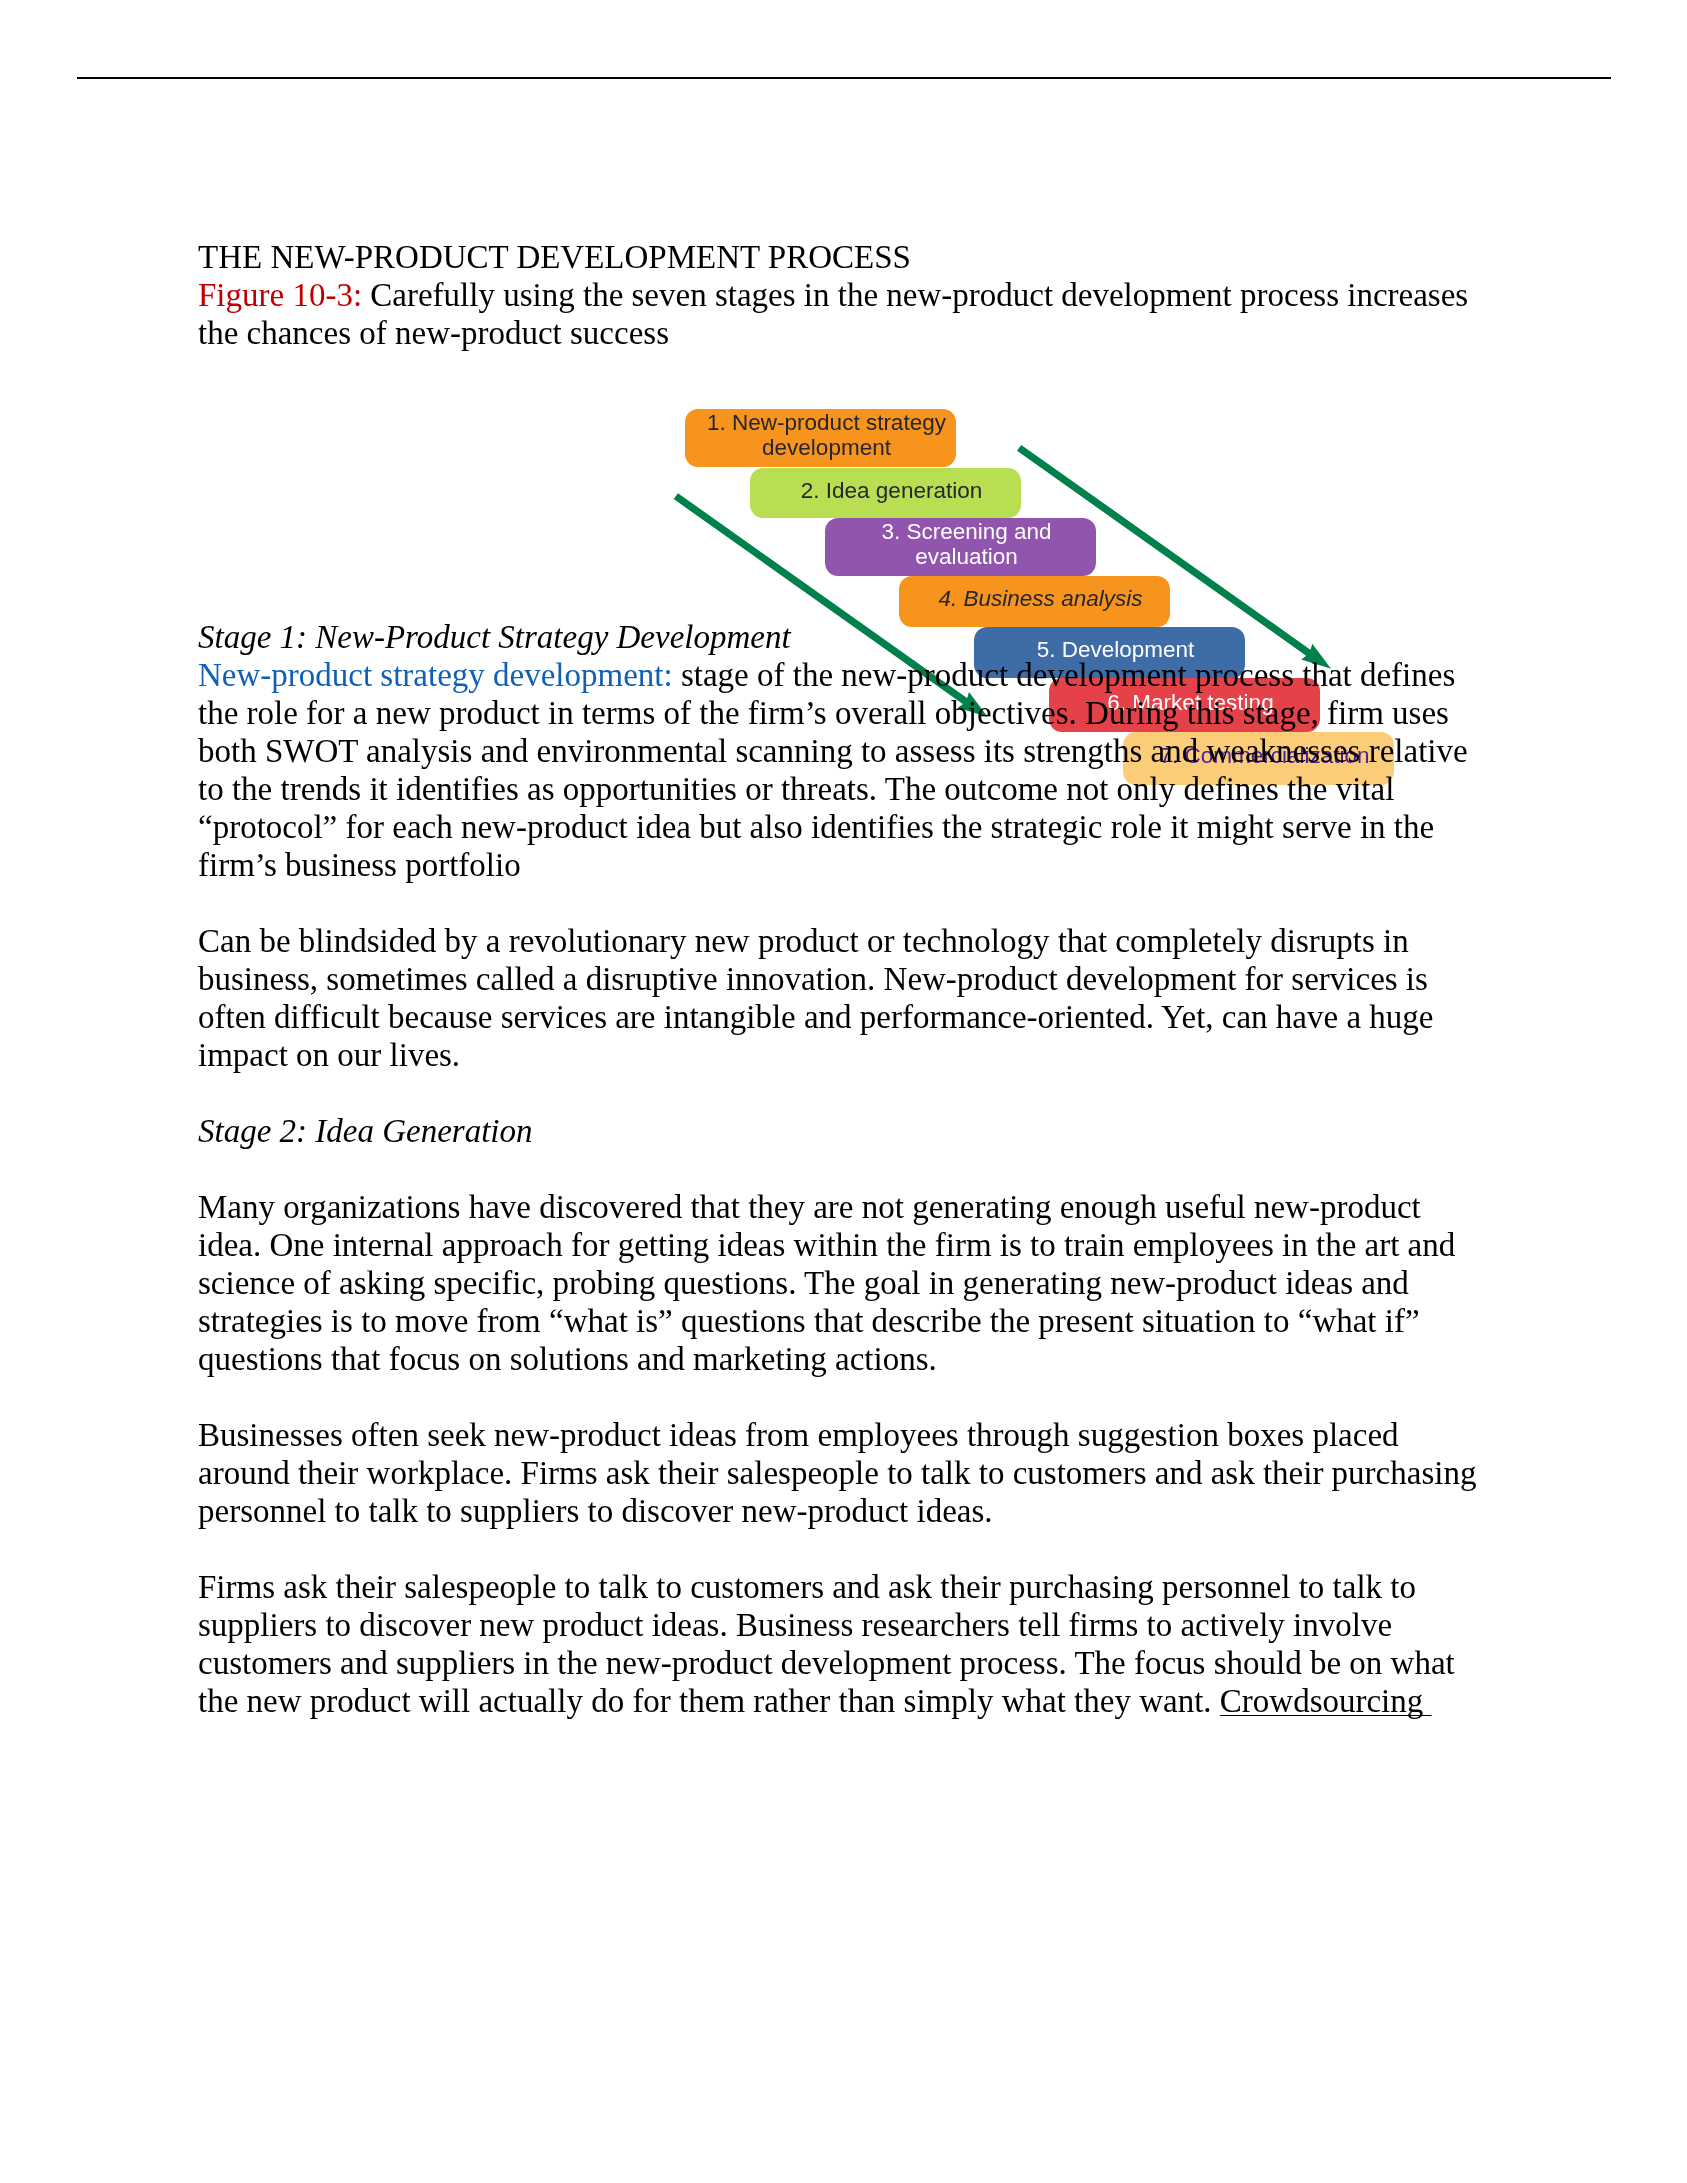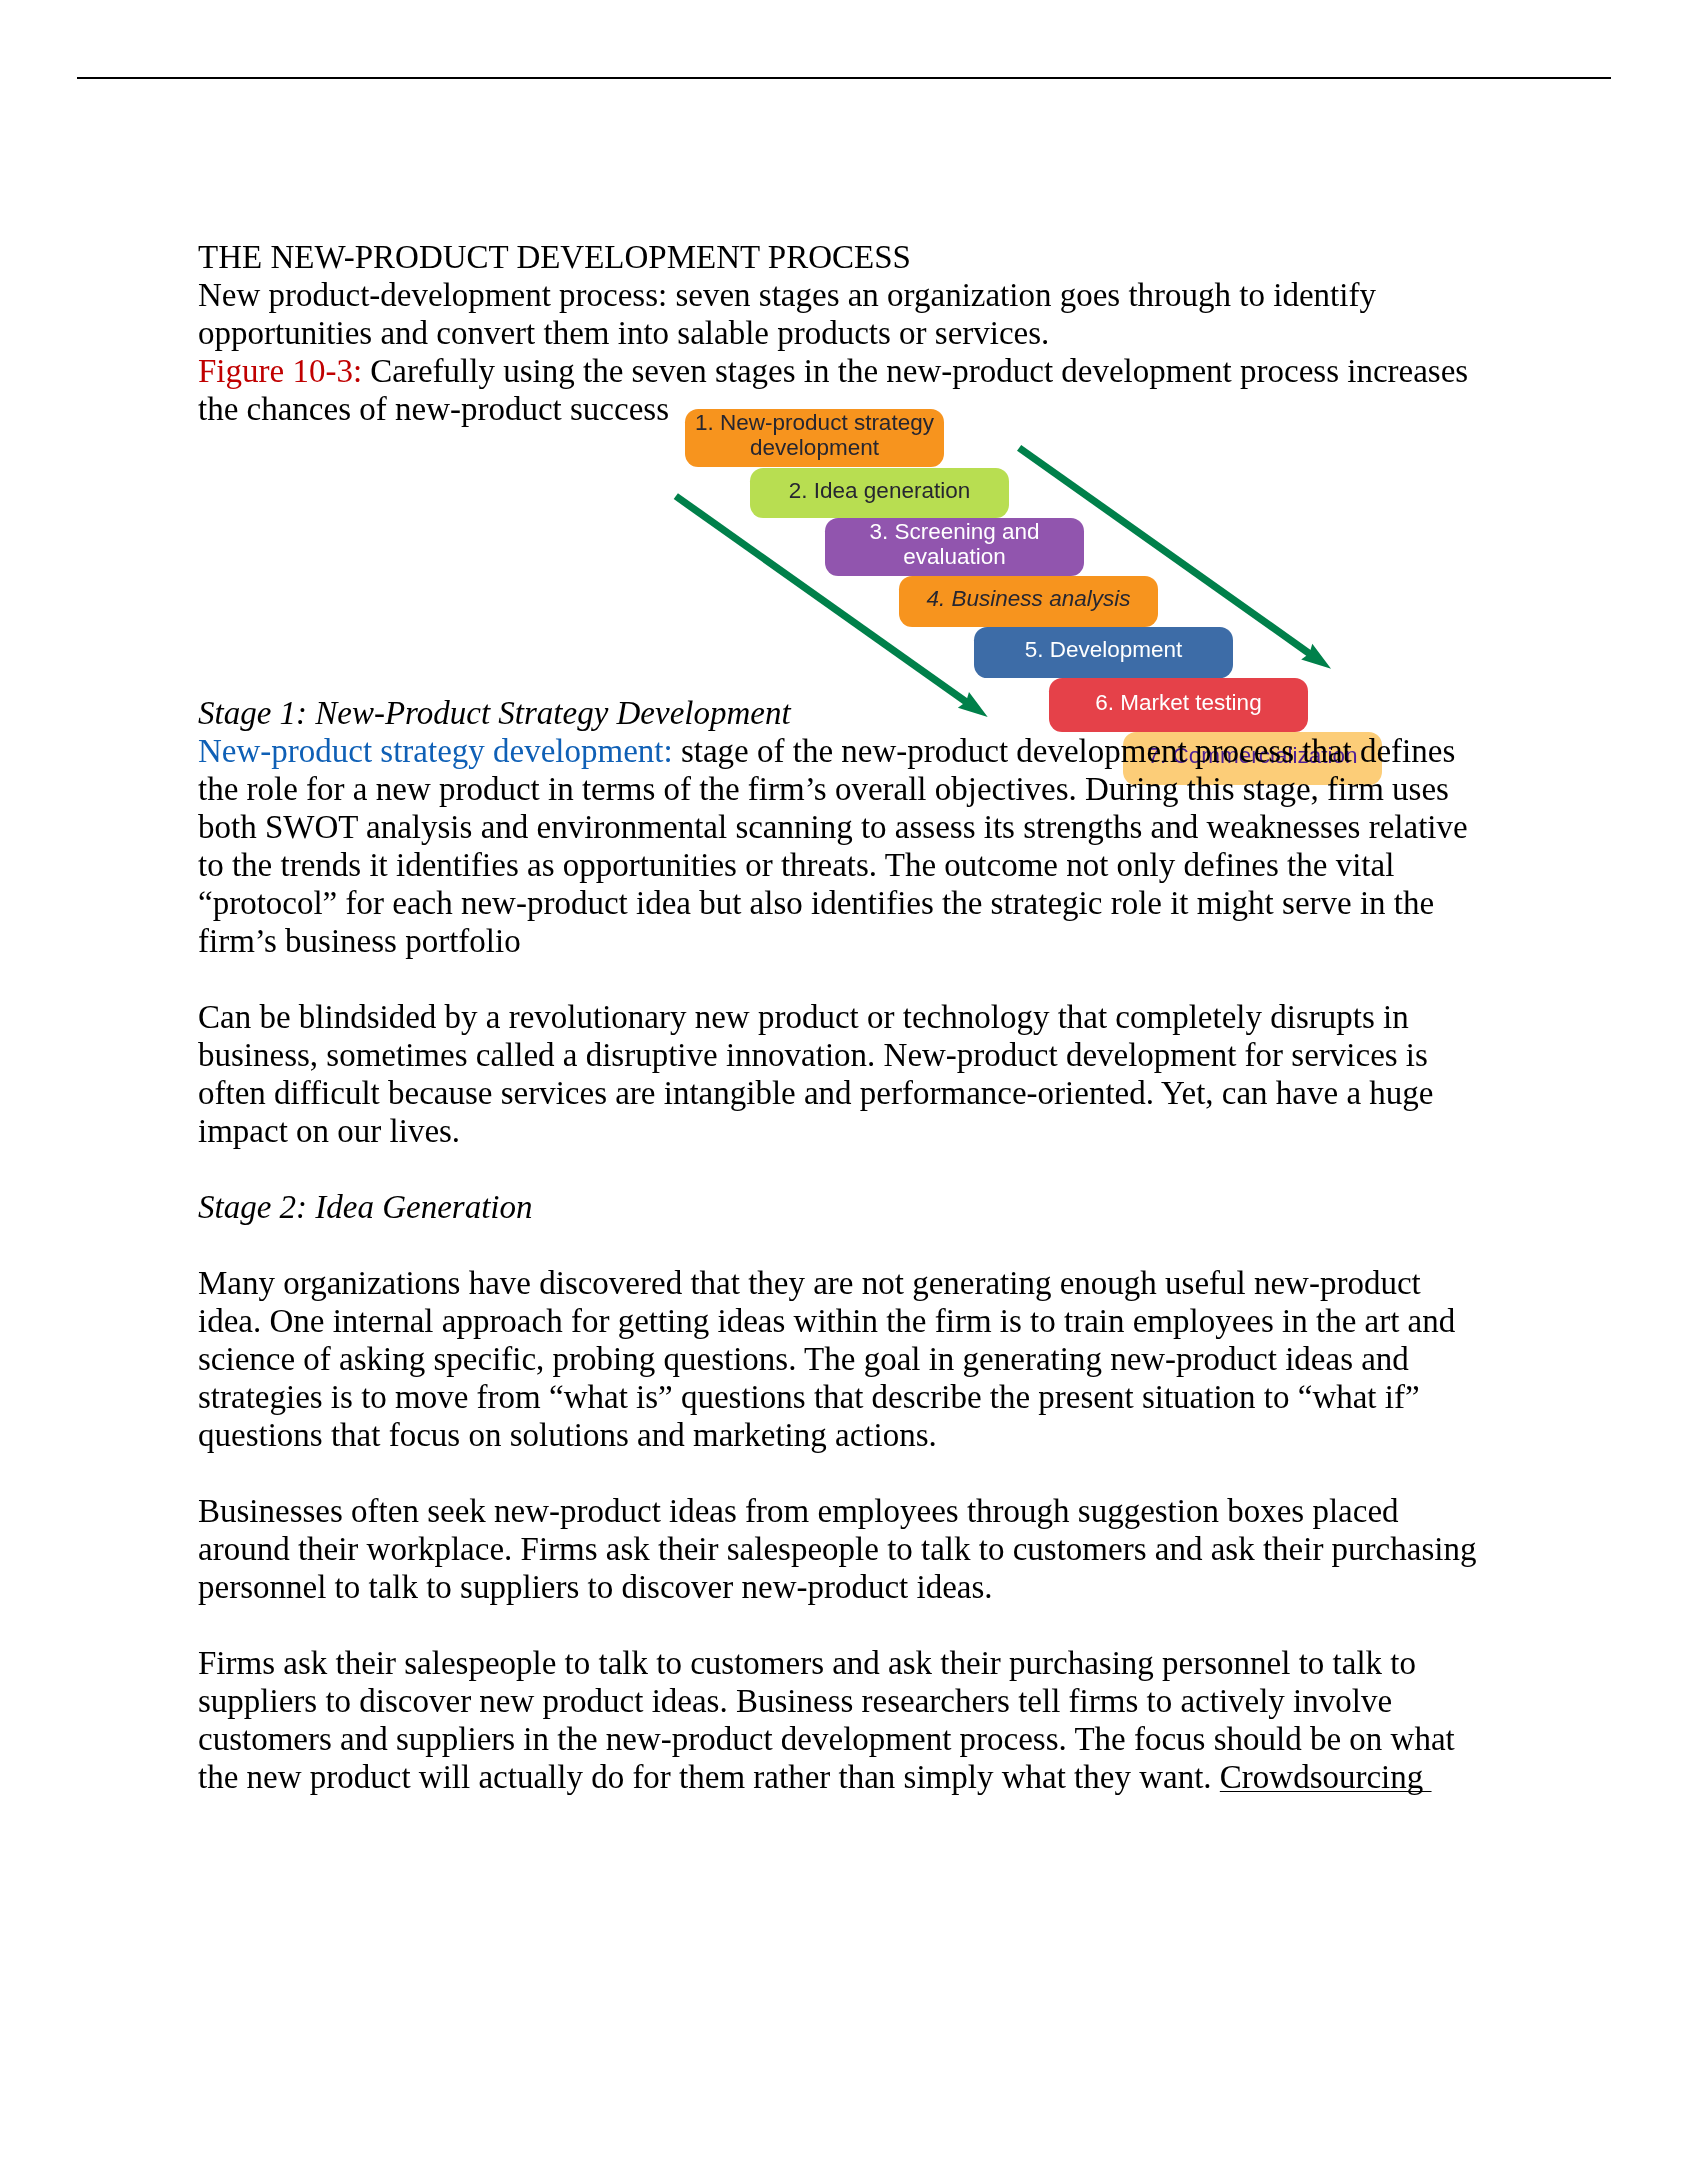--- a/index.html
+++ b/index.html
@@ -18,38 +18,37 @@
   .blue{color:#0F60B6;}
   .ital{font-style:italic;}
   .und{text-decoration:underline;text-decoration-thickness:1.3px;text-underline-offset:3.3px;text-decoration-skip-ink:none;}
   .gap{height:38px;}
   .figspace{height:266px;}
 
   
   .diagram{position:absolute;left:0;top:0;width:1687px;height:2183px;z-index:2;}
   .box{position:absolute;border-radius:13.2px;display:flex;align-items:center;justify-content:flex-start;
        text-align:center;font-family:"Liberation Sans",sans-serif;font-weight:400;
-       font-size:22.5px;line-height:25px;}
+       font-size:22.5px;line-height:25px;padding-left:12px;}
   .box span{display:block;width:100%;position:relative;top:-2.6px;}
   .b1{left:685px;top:409px;width:259px;height:58px;background:#F7941E;color:#262630;}
   .b2{left:750px;top:468px;width:259px;height:50px;background:#B8DE51;color:#262630;}
   .b3{left:825px;top:518px;width:259px;height:58px;background:#9155AE;color:#FFFFFF;}
   .b4{left:899px;top:576px;width:259px;height:51px;background:#F7941E;color:#262630;}
   .b5{left:974px;top:627px;width:259px;height:51px;background:#3D6CA7;color:#FFFFFF;}
   .b6{left:1049px;top:678px;width:259px;height:54px;background:#E54149;color:#FFFFFF;}
   .b7{left:1123px;top:732px;width:259px;height:53px;background:#FCCD78;color:#3F3F48;}
 </style>
 </head>
 <body>
 
 <div class="page">
   <div class="hrule" style="background-color: rgb(0, 0, 0);"></div>
   <div class="doc">
     <p class="p">THE NEW-PRODUCT DEVELOPMENT PROCESS</p>
-    <p class="p">New product-development process: seven stages an organization goes through to identify opportunities and convert them into salable products or services.</p>
     <p class="p"><span class="red" style="color: rgb(192, 0, 0);">Figure 10-3:</span><span> Carefully using the seven stages in the new-product development process increases the chances of new-product success</span></p>
     <div class="figspace"></div>
     <p class="p ital">Stage 1: New-Product Strategy Development</p>
     <p class="p"><span class="blue" style="color: rgb(15, 96, 182);">New-product strategy development:</span><span> stage of the new-product development process that defines the role for a new product in terms of the firm’s overall objectives. During this stage, firm uses both SWOT analysis and environmental scanning to assess its strengths and weaknesses relative to the trends it identifies as opportunities or threats. The outcome not only defines the vital “protocol” for each new-product idea but also identifies the strategic role it might serve in the firm’s business portfolio</span></p>
     <div class="gap"></div>
     <p class="p">Can be blindsided by a revolutionary new product or technology that completely disrupts in business, sometimes called a disruptive innovation. New-product development for services is often difficult because services are intangible and performance-oriented. Yet, can have a huge impact on our lives.</p>
     <div class="gap"></div>
     <p class="p ital">Stage 2: Idea Generation</p>
     <div class="gap"></div>
     <p class="p">Many organizations have discovered that they are not generating enough useful new-product idea. One internal approach for getting ideas within the firm is to train employees in the art and science of asking specific, probing questions. The goal in generating new-product ideas and strategies is to move from “what is” questions that describe the present situation to “what if” questions that focus on solutions and marketing actions.</p>

